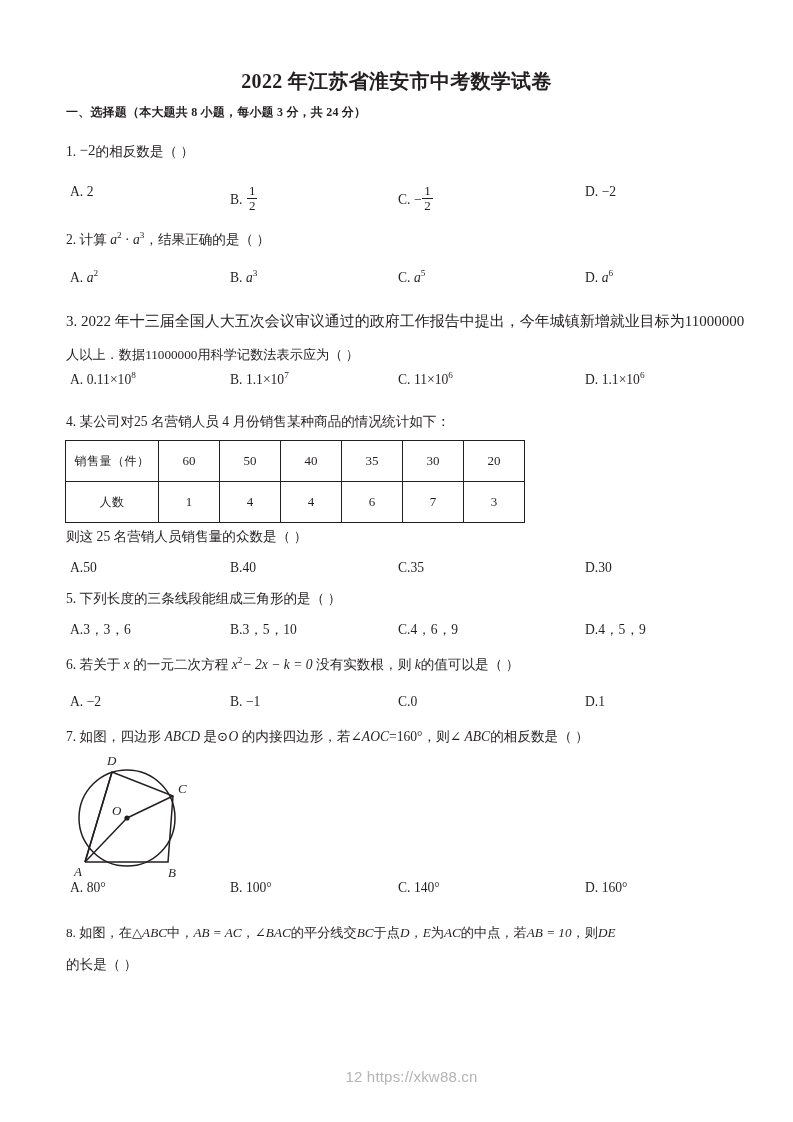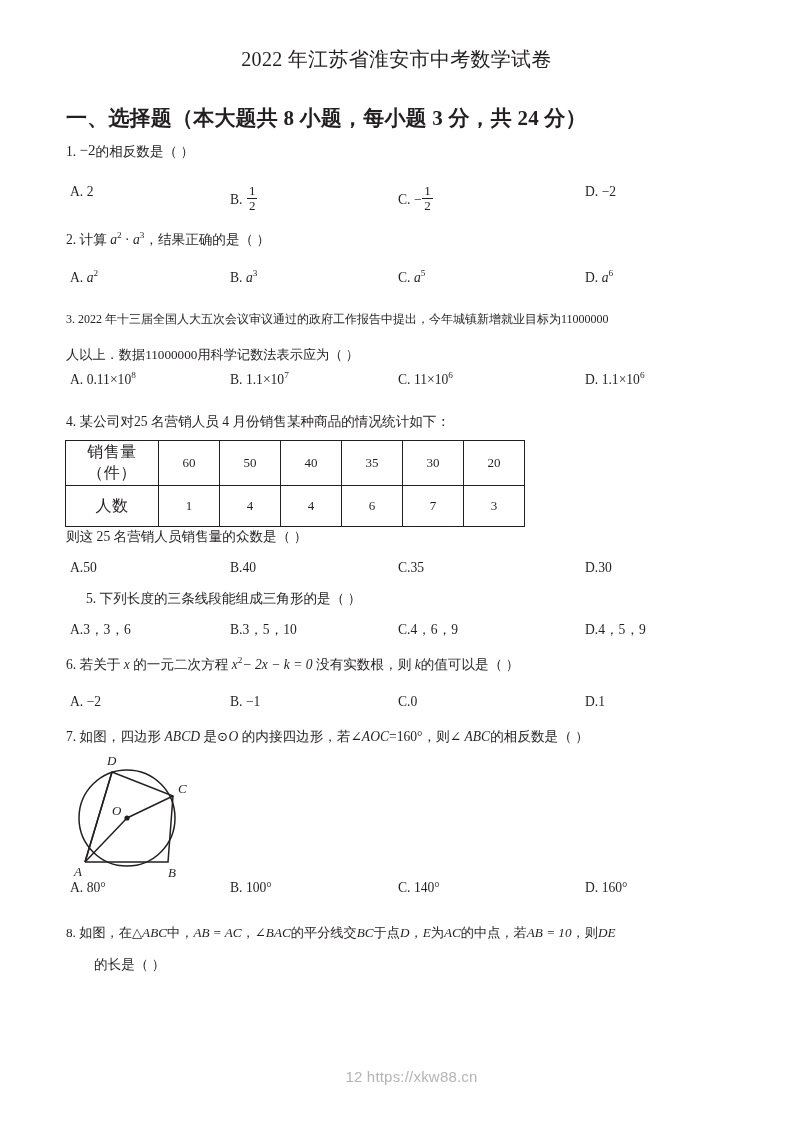--- a/index.html
+++ b/index.html
@@ -8,30 +8,30 @@
     background:#ffffff;
     font-family:"Liberation Serif","DejaVu Serif",serif;
     color:#231f20;
     position:relative;
     overflow:hidden;
   }
   .page{position:absolute;left:0;top:0;width:793px;height:1122px;}
 
   
   .doc-title{
-    position:absolute;left:0;top:46px;width:793px;
+    position:absolute;left:0;top:68px;width:793px;
     text-align:center;
-    font-size:20px;font-weight:normal;
+    font-size:20px;font-weight:bold;
     letter-spacing:.3px;
   }
 
   
   .section-head{
     position:absolute;left:66px;top:104px;
-    font-size:21px;font-weight:bold;
+    font-size:12px;font-weight:bold;
     letter-spacing:.2px;
   }
 
   
   .q{position:absolute;left:66px;font-size:13.6px;line-height:1.45;white-space:nowrap;}
 
   
   .opts{position:absolute;left:0;width:793px;height:26px;padding-left:22px;}
   .opt{position:absolute;font-size:13.6px;white-space:nowrap;}
   .opt.c1{left:70px;}
@@ -63,21 +63,21 @@
     border-collapse:collapse;
     font-size:13px;
   }
   .stat-table td{
     border:1.2px solid #231f20;
     height:38px;
     text-align:center;
     vertical-align:middle;
     font-family:"Liberation Serif","DejaVu Serif",serif;
   }
-  .stat-table td.hdr{width:90px;font-size:16px;letter-spacing:.5px;}
+  .stat-table td.hdr{width:90px;font-size:12px;letter-spacing:.5px;}
   .stat-table td.val{width:58px;}
 
   
   .fig-circle{position:absolute;left:60px;top:748px;width:210px;height:135px;}
 
   
   .footer{
     position:absolute;left:15px;top:1068px;width:793px;
     text-align:center;
     font-family:"Liberation Sans","DejaVu Sans",sans-serif;
@@ -142,21 +142,21 @@
     <span class="opt c3">
       <span class="opt-let">C.</span>
       <span class="mi">a</span><sup>5</sup>
     </span>
     <span class="opt c4">
       <span class="opt-let">D.</span>
       <span class="mi">a</span><sup>6</sup>
     </span>
   </div>
 
-  <div class="q" style="top:311px;font-size:12px;">3. 2022 年十三届全国人大五次会议审议通过的政府工作报告中提出，今年城镇新增就业目标为11000000</div>
+  <div class="q" style="top:311px;font-size:15px;">3. 2022 年十三届全国人大五次会议审议通过的政府工作报告中提出，今年城镇新增就业目标为11000000</div>
   <div class="q" style="top:345px;font-size:13.2px;">人以上．数据11000000用科学记数法表示应为（        ）</div>
 
   <div class="opts" style="top:372px;">
     <span class="opt c1">
       <span class="opt-let">A.</span>
       <span>0.11</span><span>×</span><span>10</span><sup>8</sup>
     </span>
     <span class="opt c2">
       <span class="opt-let">B.</span>
       <span>1.1</span><span>×</span><span>10</span><sup>7</sup>
@@ -206,21 +206,21 @@
       <span class="opt-let">B.</span><span>40</span>
     </span>
     <span class="opt c3">
       <span class="opt-let">C.</span><span>35</span>
     </span>
     <span class="opt c4">
       <span class="opt-let">D.</span><span>30</span>
     </span>
   </div>
 
-  <div class="q" style="top:589px;margin-left:20px;">5. 下列长度的三条线段能组成三角形的是（        ）</div>
+  <div class="q" style="top:589px;">5. 下列长度的三条线段能组成三角形的是（        ）</div>
 
   <div class="opts" style="top:621px;">
     <span class="opt c1">
       <span class="opt-let">A.</span><span>3，3，6</span>
     </span>
     <span class="opt c2">
       <span class="opt-let">B.</span><span>3，5，10</span>
     </span>
     <span class="opt c3">
       <span class="opt-let">C.</span><span>4，6，9</span>
@@ -302,17 +302,17 @@
     </span>
     <span class="opt c4">
       <span class="opt-let">D.</span>
       <span>160°</span>
     </span>
   </div>
 
   <div class="q" style="top:923px;font-size:13.2px;">
     <span>8. 如图，在△</span><span class="mi">ABC</span><span>中，</span><span class="mi">AB = AC</span><span>，∠</span><span class="mi">BAC</span><span>的平分线交</span><span class="mi">BC</span><span>于点</span><span class="mi">D</span><span>，</span><span class="mi">E</span><span>为</span><span class="mi">AC</span><span>的中点，若</span><span class="mi">AB = 10</span><span>，则</span><span class="mi">DE</span>
   </div>
-  <div class="q" style="top:955px;margin-left:28px;">的长是（     ）</div>
+  <div class="q" style="top:955px;">的长是（     ）</div>
 
   <div class="footer">12 https://xkw88.cn</div>
 
 </div>
 
 </body></html>

